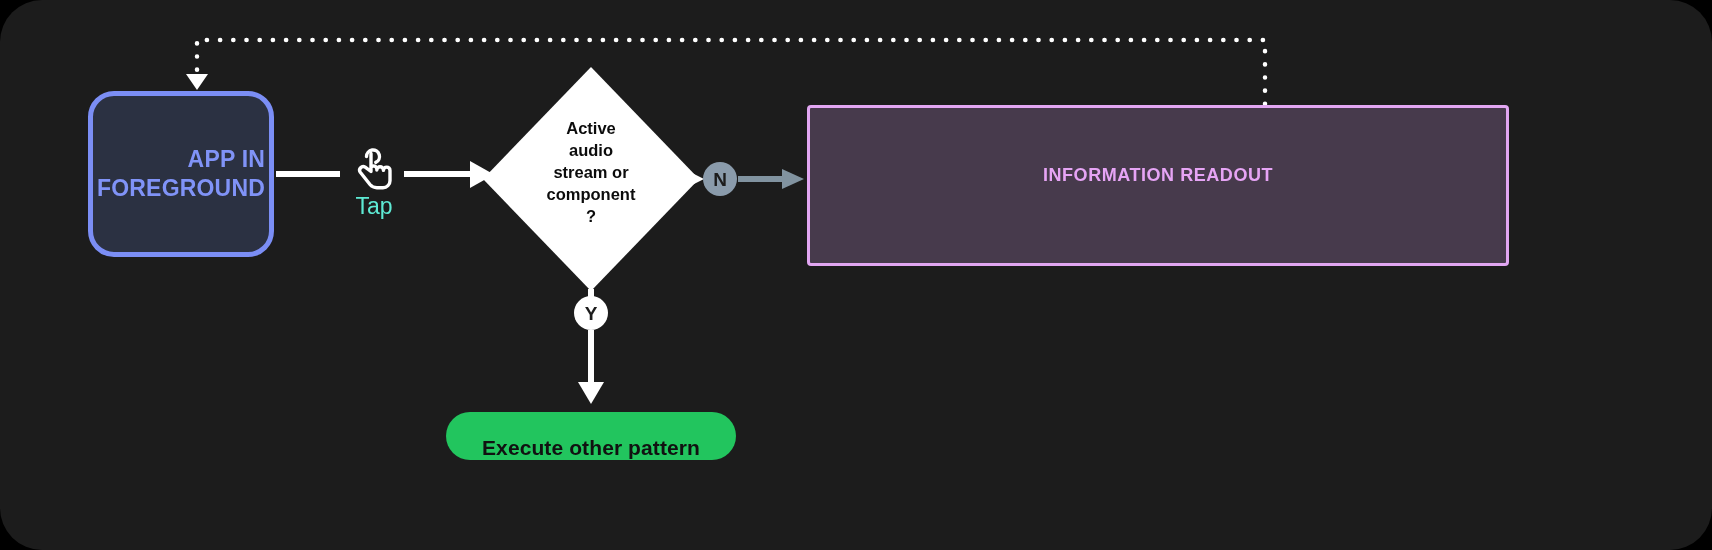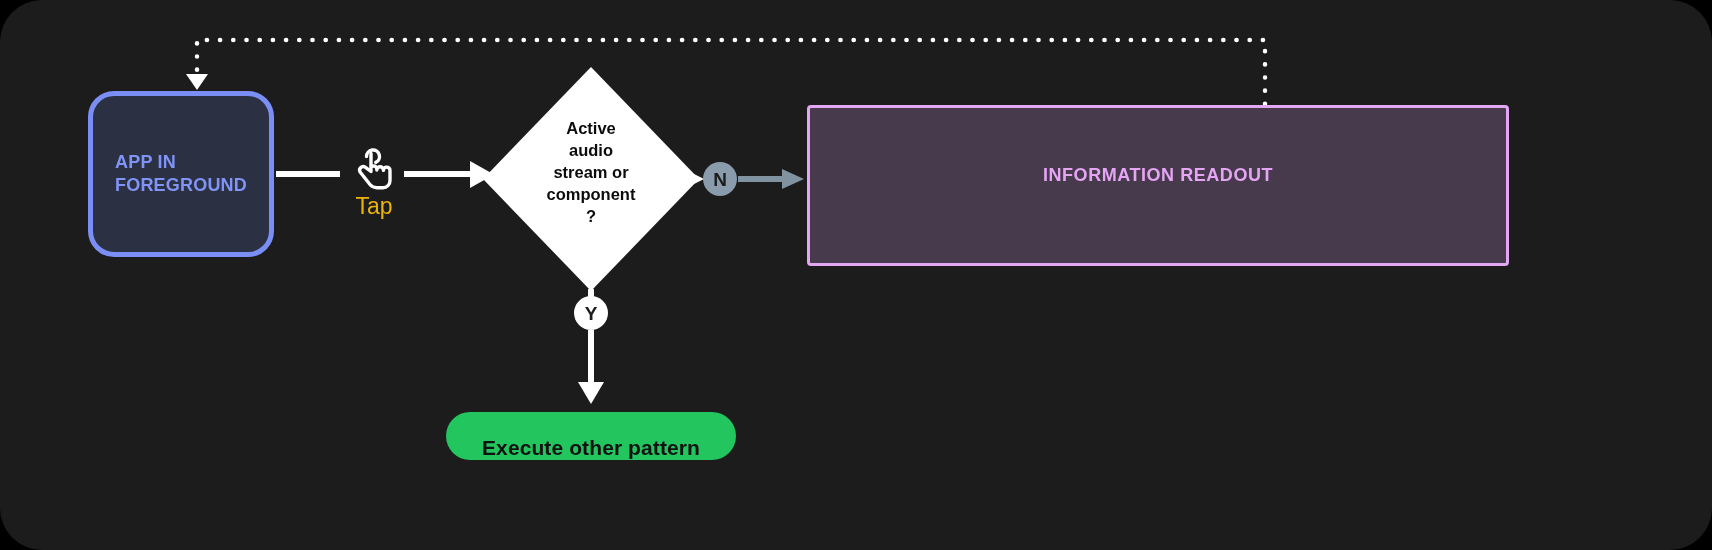--- a/index.html
+++ b/index.html
@@ -43,24 +43,24 @@
     box-sizing: border-box;
     background: #2b3142;
     border: 5px solid #7b8ef5;
     border-radius: 26px;
     display: flex;
     align-items: center;
     justify-content: center;
   }
   #app-box .label {
     color: #8093f7;
-    font-size: 18px;
+    font-size: 23px;
     font-weight: bold;
     line-height: 1.28;
-    text-align: left;
+    text-align: right;
     letter-spacing: 0.2px;
     white-space: pre-line;
   }
 
   #app-caption {
     position: absolute;
     left: 68px;
     top: 284px;
     width: 226px;
     text-align: center;
@@ -81,21 +81,21 @@
   }
   #tap-group .tap-icon {
     display: block;
     margin: 0 auto;
     width: 44px;
     height: 48px;
   }
   #tap-group .tap-label {
     display: block;
     margin-top: 4px;
-    color: #eab308;
+    color: #5eead4;
     font-size: 23px;
     line-height: 1;
   }
 
   
   #diamond-wrap {
     position: absolute;
     left: 483px;
     top: 67px;
     width: 216px;

